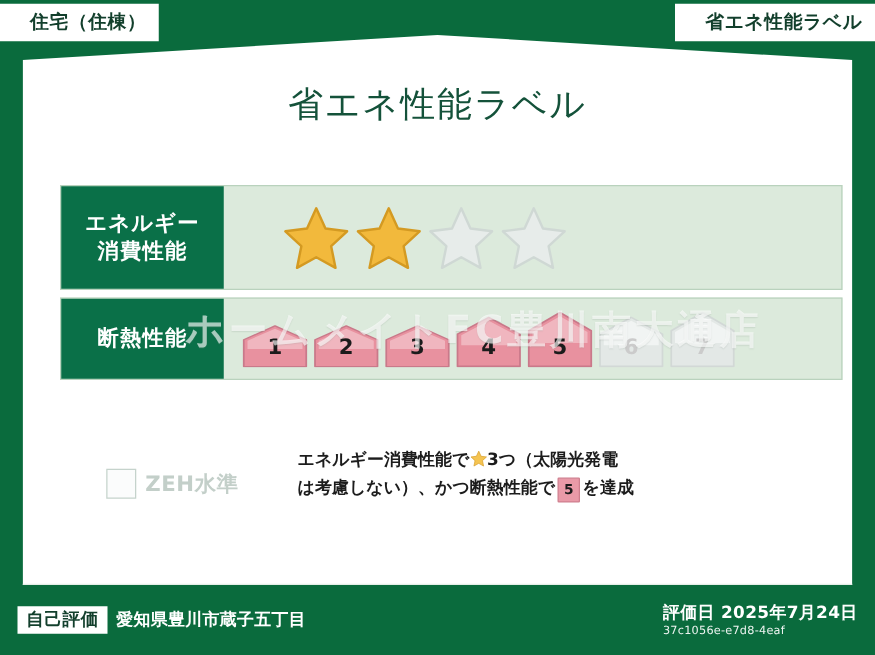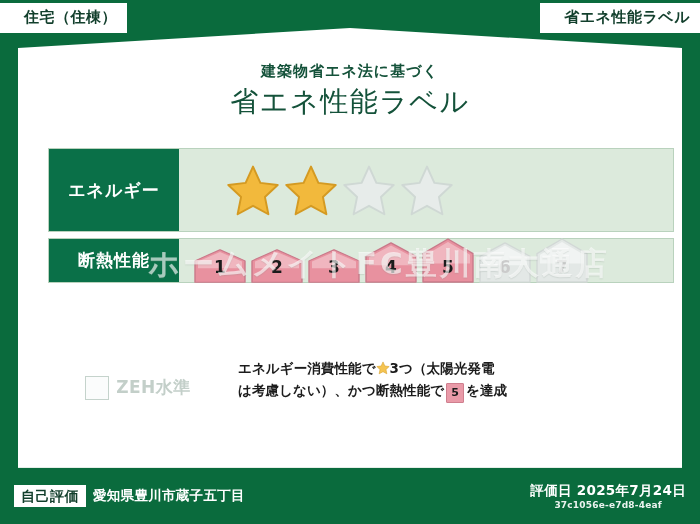--- a/index.html
+++ b/index.html
@@ -61,21 +61,21 @@
     position:absolute;left:38px;top:148px;
     width:626px;z-index:5;padding-left:10px;
   }
   .perf-row{
     display:flex;align-items:stretch;
     height:84px;margin-bottom:6px;
     background:#dceadc;
     border:1px solid #b9d2bd;
     box-sizing:border-box;
   }
-  .perf-row.row-insulation{height:45px;}
+  .perf-row.row-insulation{height:66px;}
   .perf-label{
     width:130px;flex:0 0 130px;
     background:#0a7048;
     color:#ffffff;
     display:flex;flex-direction:column;
     align-items:center;justify-content:center;
     font-size:17px;font-weight:bold;line-height:1.3;
     letter-spacing:1px;
     box-sizing:border-box;
   }
@@ -157,24 +157,24 @@
     background:#ffffff;color:#123f2c;
     font-size:14px;font-weight:bold;
     padding:4px 7px;line-height:1;letter-spacing:.5px;
     white-space:nowrap;
   }
   .address{
     color:#ffffff;font-size:13.5px;font-weight:bold;
     margin-left:7px;letter-spacing:.3px;white-space:nowrap;
   }
   .bottom-right{
-    margin-left:auto;text-align:center;color:#ffffff;
+    margin-left:auto;text-align:left;color:#ffffff;
   }
   .eval-date{font-size:13.5px;font-weight:bold;letter-spacing:.3px;line-height:1.2;}
-  .eval-id{font-size:9px;font-weight:bold;opacity:.92;letter-spacing:.2px;margin-top:2px;}
+  .eval-id{font-size:9px;font-weight:normal;opacity:.92;letter-spacing:.2px;margin-top:2px;}
 
   
   .bar-divider{
     position:absolute;left:18px;bottom:56px;width:664px;height:1px;
     background:#cfe0d6;opacity:.55;z-index:6;
   }
 
   
   .watermark{
     position:absolute;left:0;top:243px;width:700px;
@@ -190,29 +190,29 @@
 <body>
 
 <div class="label-root">
 
   <div class="inner-white"></div>
 
   <div class="badge badge-left">住宅（住棟）</div>
   <div class="badge badge-right">省エネ性能ラベル</div>
 
   <div class="heading-wrap">
-    <div class="heading-sub">建築物省エネ法に基づく</div>
     <div class="heading-main">省エネ性能ラベル</div>
   </div>
 
   <div class="rows">
 
     <div class="perf-row row-energy">
       <div class="perf-label">
         <span>エネルギー</span>
+        <span>消費性能</span>
       </div>
       <div class="perf-body">
         <div class="stars" id="stars-container">
             <svg viewBox="0 0 24 24" class="star">
               <polygon points="12,1.2 15.4,8.7 23.4,9.7 17.5,15.2 19.1,23.2 12,19.3 4.9,23.2 6.5,15.2 0.6,9.7 8.6,8.7" fill="#f2b93c" stroke="#d49a22" stroke-width="0.9" stroke-linejoin="round"></polygon>
             </svg>
             <svg viewBox="0 0 24 24" class="star">
               <polygon points="12,1.2 15.4,8.7 23.4,9.7 17.5,15.2 19.1,23.2 12,19.3 4.9,23.2 6.5,15.2 0.6,9.7 8.6,8.7" fill="#f2b93c" stroke="#d49a22" stroke-width="0.9" stroke-linejoin="round"></polygon>
             </svg>
             <svg viewBox="0 0 24 24" class="star">

